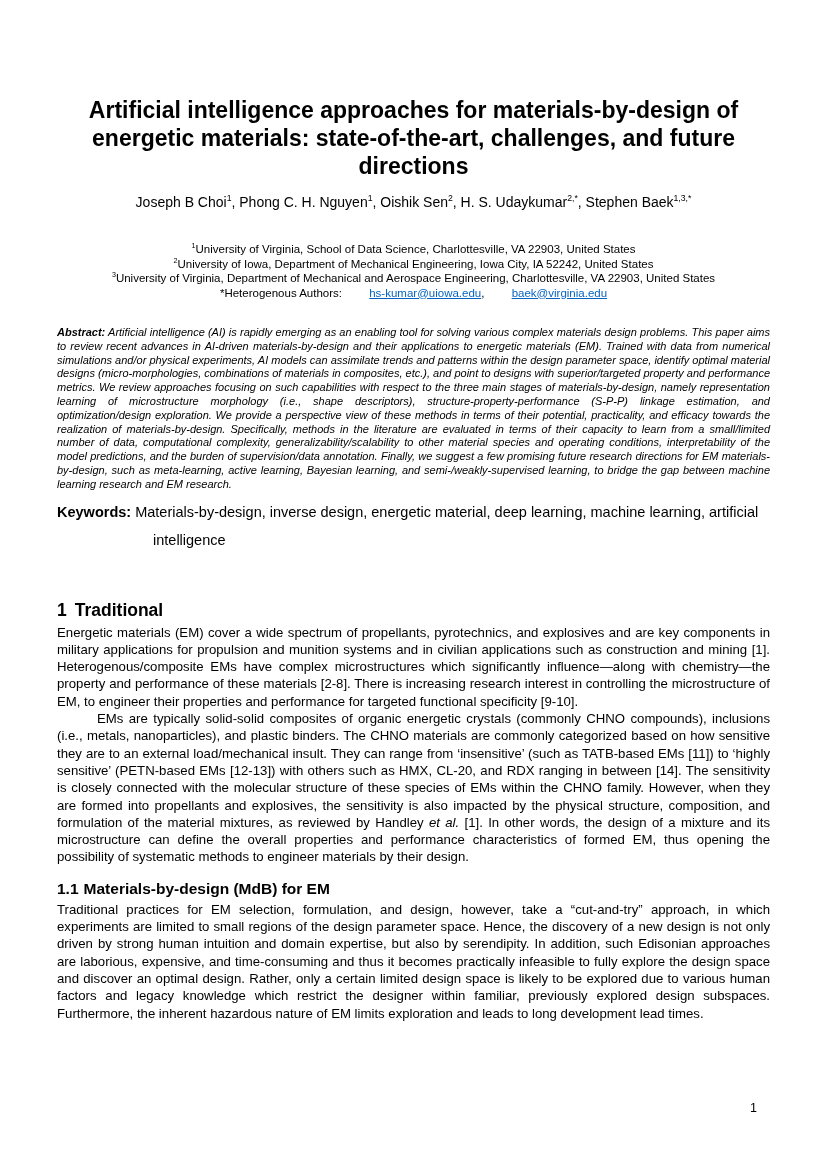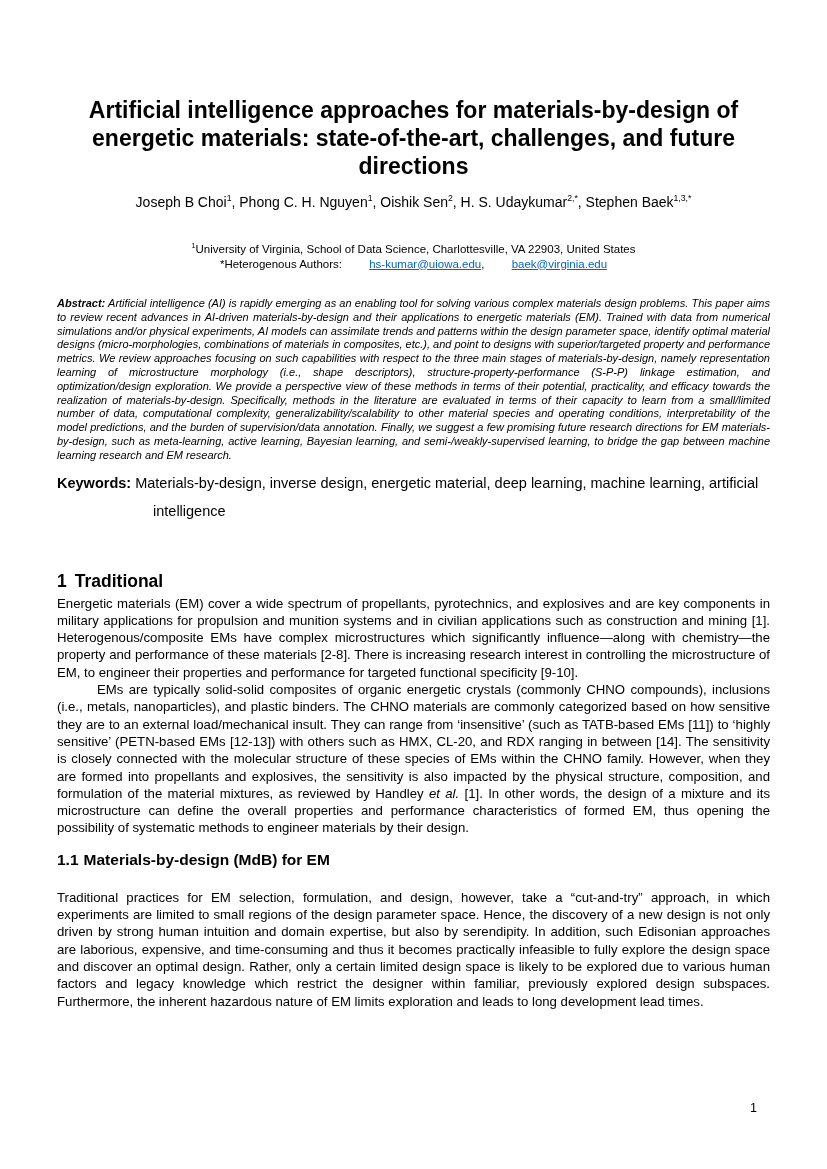--- a/index.html
+++ b/index.html
@@ -58,21 +58,21 @@
   .h-sec {
     font-size: 17.5px;
     font-weight: 700;
     margin-bottom: 3px;
   }
   .h-sec .sec-num { margin-right: 8px; }
   .h-sub {
     font-size: 15.5px;
     font-weight: 700;
     margin-top: 14px;
-    margin-bottom: 20px;
+    margin-bottom: 3px;
   }
   .h-sub .sec-num { margin-right: 5px; }
   .body-para {
     font-size: 13.2px;
     line-height: 17.3px;
     text-align: justify;
   }
   .indent-first { text-indent: 40px; }
   .page-number {
     position: absolute;
@@ -86,20 +86,22 @@
 
 <div class="page">
 
   <h1 class="title">Artificial intelligence approaches for materials-by-design of energetic materials: state-of-the-art, challenges, and future directions</h1>
 
   <div class="authors"><span>Joseph B Choi<sup>1</sup></span>, <span>Phong C. H. Nguyen<sup>1</sup></span>, <span>Oishik Sen<sup>2</sup></span>, <span>H. S. Udaykumar<sup>2,*</sup></span>, <span>Stephen Baek<sup>1,3,*</sup></span></div>
 
   <div class="affiliations">
     <div>
         <div class="aff-line"><sup>1</sup>University of Virginia, School of Data Science, Charlottesville, VA 22903, United States</div>
+        <div class="aff-line"><sup>2</sup>University of Iowa, Department of Mechanical Engineering, Iowa City, IA 52242, United States</div>
+        <div class="aff-line"><sup>3</sup>University of Virginia, Department of Mechanical and Aerospace Engineering, Charlottesville, VA 22903, United States</div>
       </div>
     <div class="aff-line">
       <span>*Heterogenous Authors: </span><a class="email-link" style="color: rgb(5, 99, 193);">hs-kumar@uiowa.edu</a><span>, </span><a class="email-link" style="color: rgb(5, 99, 193);">baek@virginia.edu</a>
     </div>
   </div>
 
   <p class="abstract">
     <b>Abstract:</b><span> Artificial intelligence (AI) is rapidly emerging as an enabling tool for solving various complex materials design problems. This paper aims to review recent advances in AI-driven materials-by-design and their applications to energetic materials (EM). Trained with data from numerical simulations and/or physical experiments, AI models can assimilate trends and patterns within the design parameter space, identify optimal material designs (micro-morphologies, combinations of materials in composites, etc.), and point to designs with superior/targeted property and performance metrics. We review approaches focusing on such capabilities with respect to the three main stages of materials-by-design, namely representation learning of microstructure morphology (i.e., shape descriptors), structure-property-performance (S-P-P) linkage estimation, and optimization/design exploration. We provide a perspective view of these methods in terms of their potential, practicality, and efficacy towards the realization of materials-by-design. Specifically, methods in the literature are evaluated in terms of their capacity to learn from a small/limited number of data, computational complexity, generalizability/scalability to other material species and operating conditions, interpretability of the model predictions, and the burden of supervision/data annotation. Finally, we suggest a few promising future research directions for EM materials-by-design, such as meta-learning, active learning, Bayesian learning, and semi-/weakly-supervised learning, to bridge the gap between machine learning research and EM research.</span>
   </p>
 

